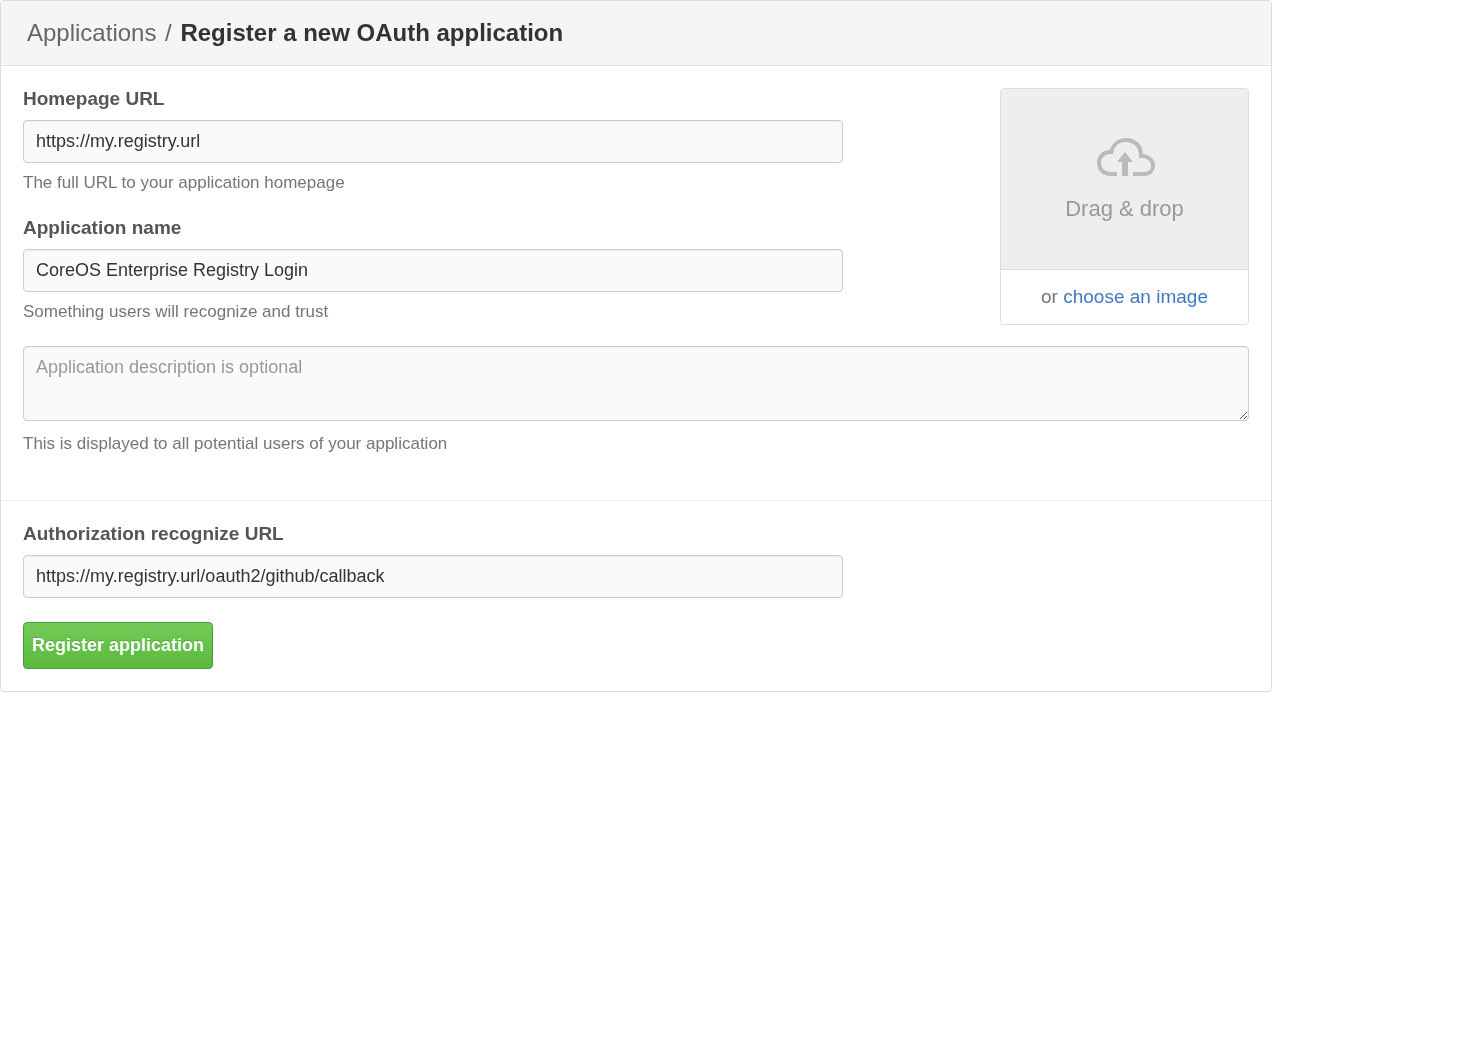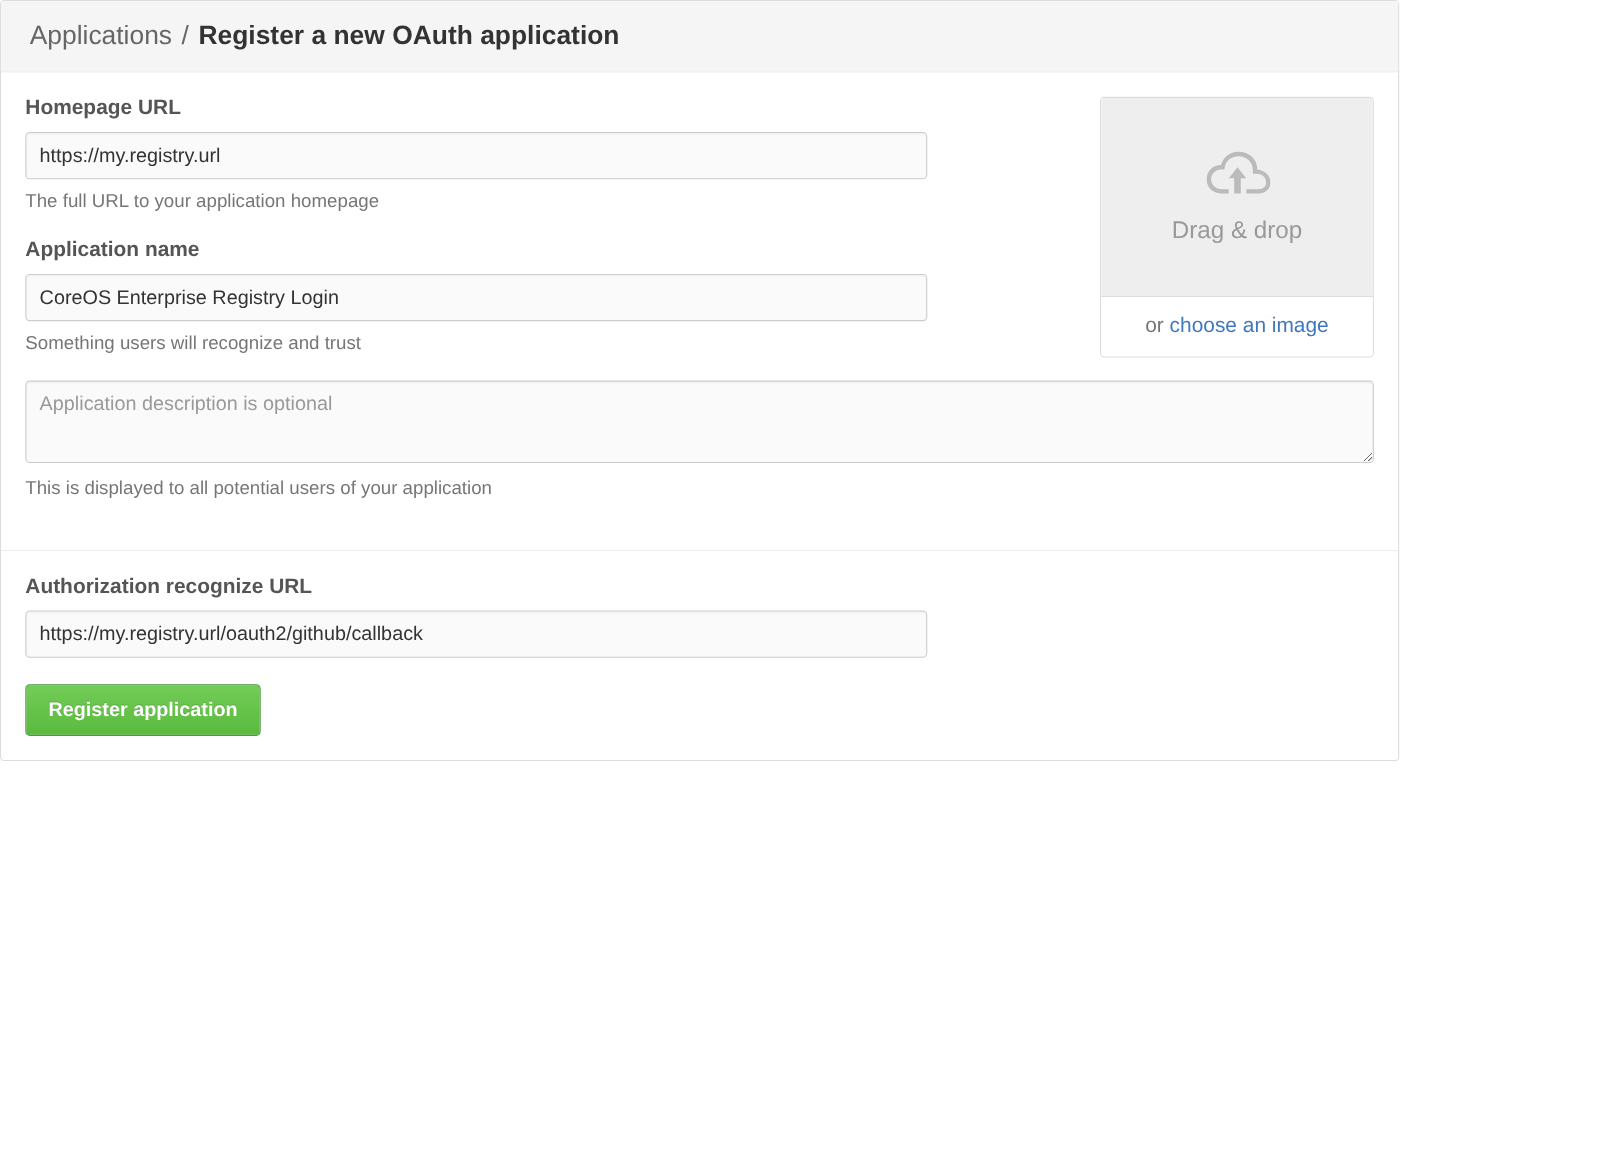--- a/index.html
+++ b/index.html
@@ -135,21 +135,21 @@
       color: #4078c0;
       text-decoration: none;
       margin-top: 24px;
     }
     .panel-section {
       border-top: 1px solid #eee;
       padding: 22px;
     }
     .btn-primary {
       display: inline-block;
-      padding: 12px 20px;
+      padding: 12px 8px;
       font-size: 18px;
       font-weight: 700;
       color: #fff;
       background: linear-gradient(#73cc58, #5aba3d);
       border: 1px solid #4a993e;
       border-radius: 4px;
       cursor: pointer;
       text-shadow: 0 -1px 0 rgba(0,0,0,0.15);
     }
     .cb-group input[type="text"] { max-width: 820px; }

